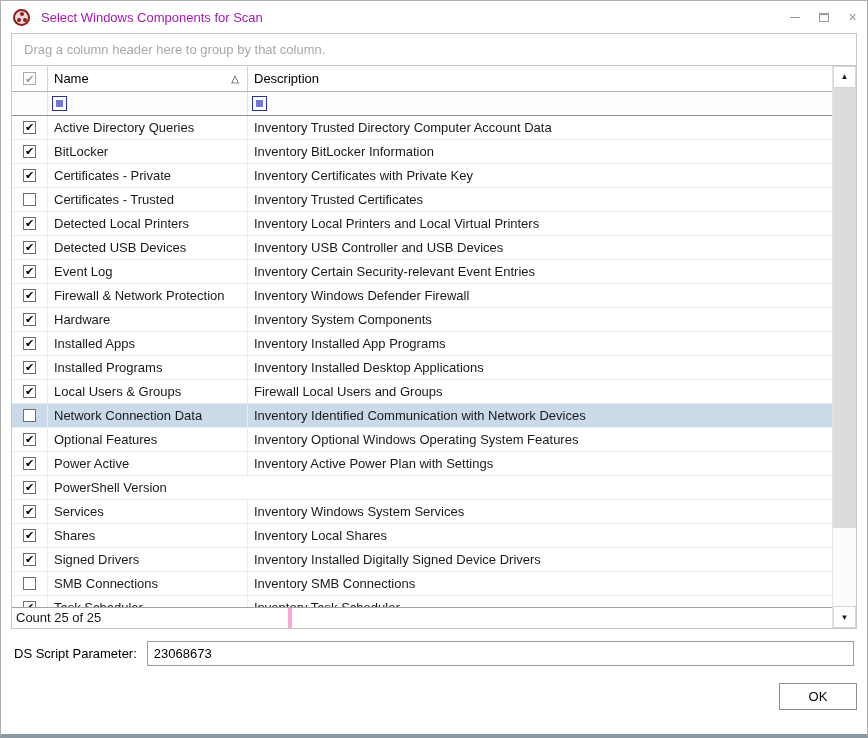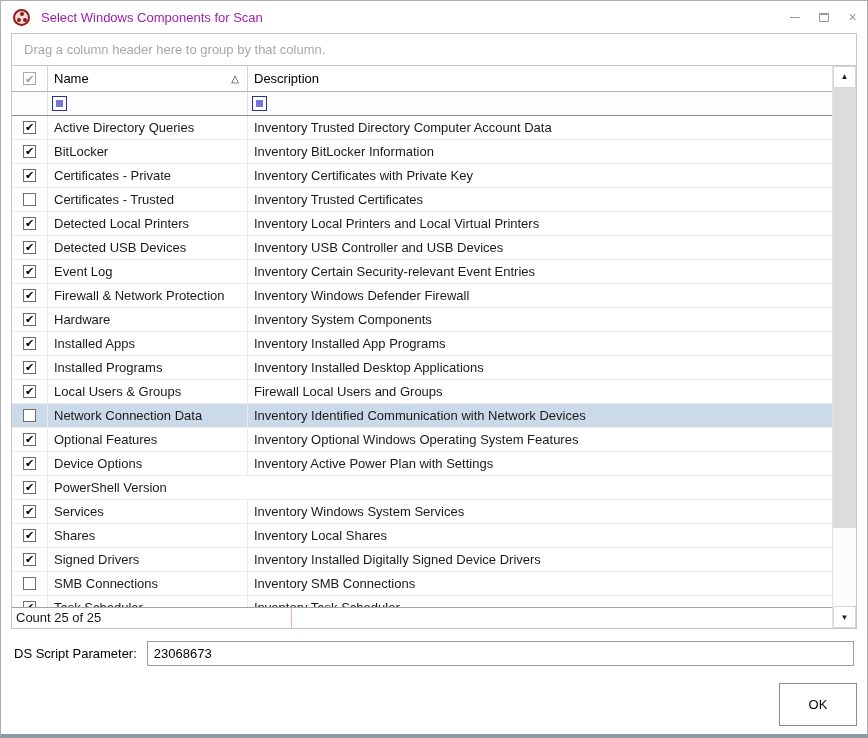--- a/index.html
+++ b/index.html
@@ -68,41 +68,41 @@
   .cbcell { width:36px; flex:0 0 auto; justify-content:center; padding:0; }
   .namecell { width:200px; flex:0 0 auto; }
   .desccell { flex:1 1 auto; }
 
   .cb { width:13px; height:13px; border:1px solid #6f6f6f; background:#fff;
     display:flex; align-items:center; justify-content:center;
     font-size:11px; line-height:10px; color:#000; }
   .cb.header { border-color:#ababab; color:#9a9a9a; }
 
   .grid-footer { height: 22px; border-top:1px solid #a3a3a3; display:flex; background:#fff; }
-  .footer-count { width: 280px; flex:0 0 auto; border-right:1px solid #f9a8d4;
+  .footer-count { width: 280px; flex:0 0 auto; border-right:4px solid #f9a8d4;
     display:flex; align-items:center; padding-left:4px; font-size:13px; }
   .footer-rest { flex:1 1 auto; }
 
   
   .vscroll { width: 24px; flex:0 0 auto; border-left:1px solid #e2e2e2; display:flex;
     flex-direction:column; background:#fcfcfc; }
   .sb-btn { height: 22px; flex:0 0 auto; border:1px solid #d6d6d6; background:#fff;
     display:flex; align-items:center; justify-content:center; font-size:8px; color:#1a1a1a; }
   .sb-thumb { height: 440px; flex:0 0 auto; background:#dcdcdc; }
   .sb-track { flex:1 1 auto; }
   .sb-btn.bottom { margin-top:auto; }
 
   
   .param-row { display:flex; align-items:center; margin-top: 12px; padding: 0 3px; }
   .param-label { flex:0 0 auto; font-size:13px; color:#000; }
   .param-input { flex:1 1 auto; margin-left: 10px; height: 25px; border:1px solid #9e9e9e;
     padding: 0 6px; font-family:"Liberation Sans", sans-serif; font-size:13px; color:#000;
     outline:none; background:#fff; }
   .ok-row { display:flex; justify-content:flex-end; margin-top: 17px; }
-  .ok-btn { width: 78px; height: 43px; border:1px solid #8d8d8d; background:#fff;
+  .ok-btn { width: 78px; height: 27px; border:1px solid #8d8d8d; background:#fff;
     font-family:"Liberation Sans", sans-serif; font-size:13px; color:#000; }
 </style>
 </head>
 <body>
 
 <div class="window">
 
   <div class="titlebar">
     <span class="app-icon">
         <i></i>
@@ -254,21 +254,21 @@
                 <div class="cell cbcell">
                   <span class="cb">✔</span>
                 </div>
                 <div class="cell namecell">Optional Features</div>
                 <div class="cell desccell">Inventory Optional Windows Operating System Features</div>
               </div>
               <div class="row">
                 <div class="cell cbcell">
                   <span class="cb">✔</span>
                 </div>
-                <div class="cell namecell">Device Options</div>
+                <div class="cell namecell">Power Active</div>
                 <div class="cell desccell">Inventory Active Power Plan with Settings</div>
               </div>
               <div class="row">
                 <div class="cell cbcell">
                   <span class="cb">✔</span>
                 </div>
                 <div class="cell namecell">PowerShell Version</div>
               </div>
               <div class="row">
                 <div class="cell cbcell">

